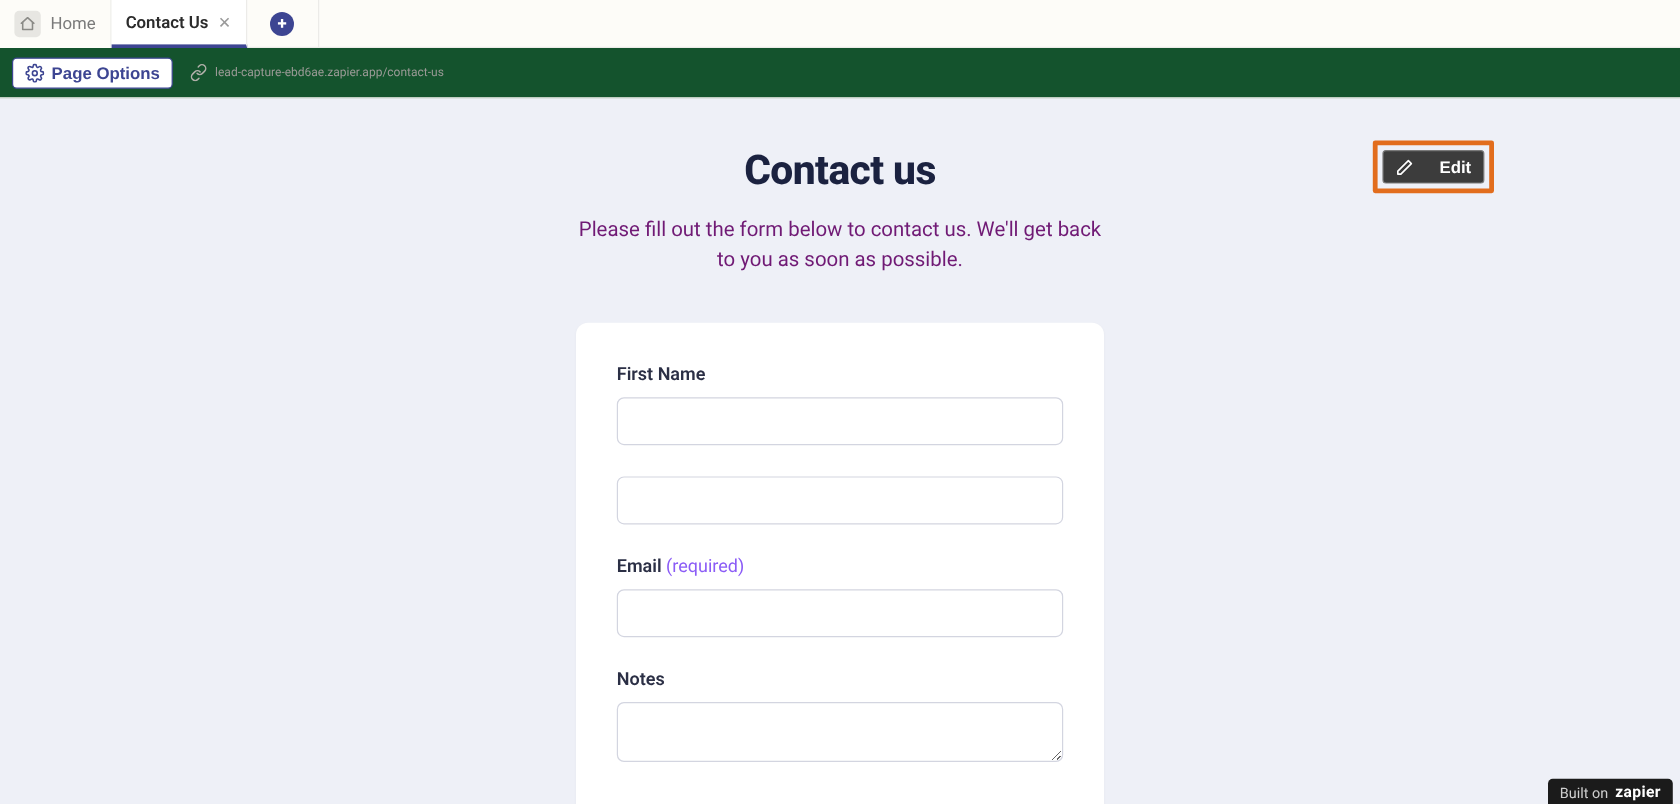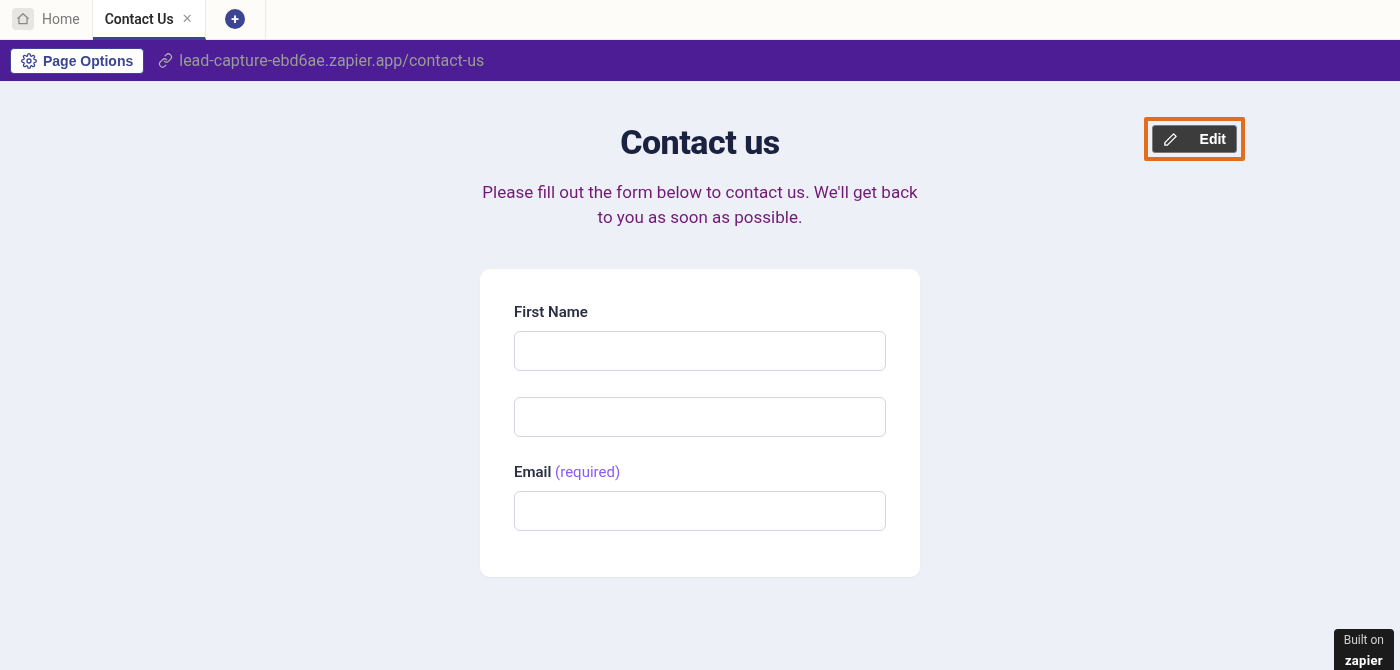--- a/index.html
+++ b/index.html
@@ -8,21 +8,21 @@
       width: 1400px;
       height: 670px;
       background: #fdfcf8;
       overflow: hidden;
       position: relative;
     }
 
     
     .tab-bar {
       display: flex;
-      align-items: flex-end;
+      align-items: center;
       height: 40px;
       background: #fdfcf8;
       border-bottom: 1px solid #ecebe8;
     }
     .tab {
       display: flex;
       align-items: center;
       height: 40px;
       padding: 0 12px;
       cursor: pointer;
@@ -80,42 +80,42 @@
       line-height: 1;
     }
 
     
     .toolbar {
       display: flex;
       align-items: center;
       height: 42px;
       padding: 0 10px;
       gap: 14px;
-      background: #4c1d95;
+      background: #14532d;
       border-bottom: 1px solid #ecebe8;
     }
     .page-options-btn {
       display: flex;
       align-items: center;
       gap: 6px;
       border: 1px solid #3d4592;
       color: #3d4592;
       font-weight: 600;
       font-size: 14px;
       padding: 4px 10px;
       border-radius: 4px;
       background: #fff;
       cursor: pointer;
     }
     .url-row {
       display: flex;
       align-items: center;
       gap: 6px;
       color: #9a9a96;
-      font-size: 16px;
+      font-size: 10px;
     }
 
     
     .canvas {
       background: #eef0f7;
       height: calc(670px - 82px);
       width: 100%;
       padding-top: 40px;
       position: relative;
       overflow: hidden;
@@ -208,21 +208,20 @@
       right: 6px;
       bottom: 0;
       background: #1b1b1b;
       color: #cfcfcf;
       font-size: 12px;
       padding: 4px 10px 2px 10px;
       border-radius: 4px 4px 0 0;
       display: flex;
       align-items: center;
       gap: 6px;
-      flex-direction: column;
     }
     .built-on .brand {
       color: #fff;
       font-weight: 700;
       font-size: 13px;
       letter-spacing: 0.3px;
       text-align: right;
     }
 
     svg { display: block; }
@@ -303,20 +302,27 @@
       </div>
 
       <div class="form-field">
         <label>
           <span>Email</span>
           <span class="req">(required)</span>
         </label>
         <input type="text" style="">
       </div>
 
+      <div class="form-field">
+        <label>
+          <span>Notes</span>
+          <span class="req"></span>
+        </label>
+        <textarea style=""></textarea>
+      </div>
     </div>
 
   </div>
 
   <div class="built-on">
     <span>Built on</span>
     <span class="brand">zapier</span>
   </div>
 </div>
 

